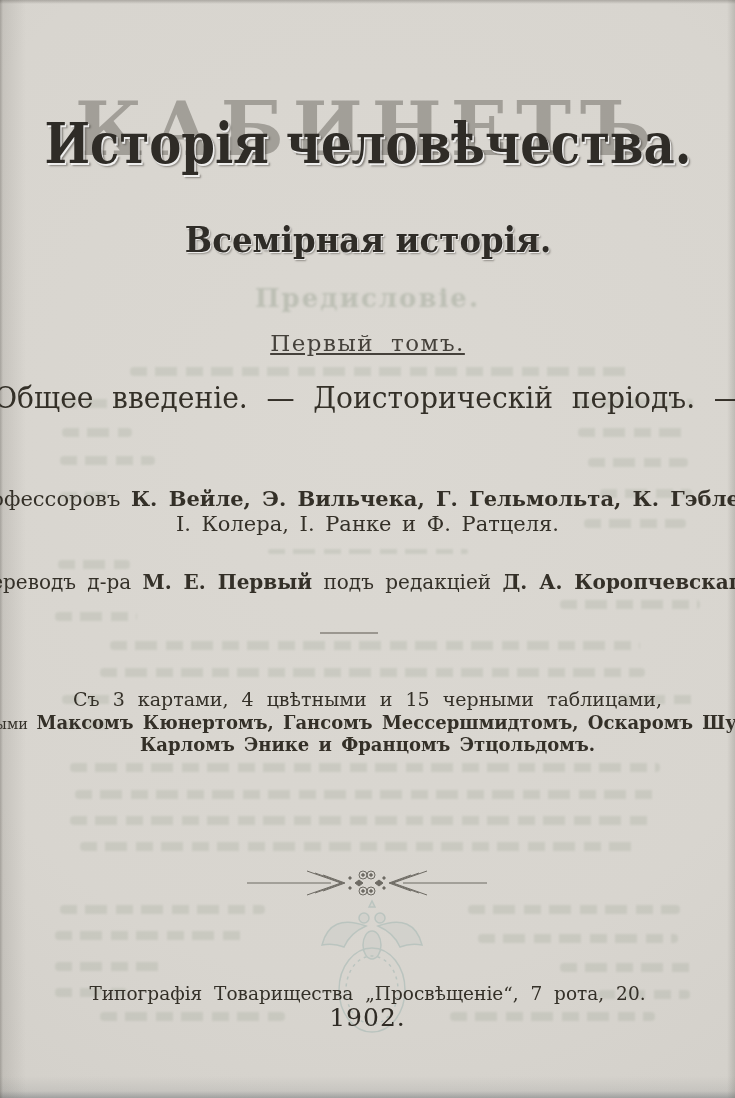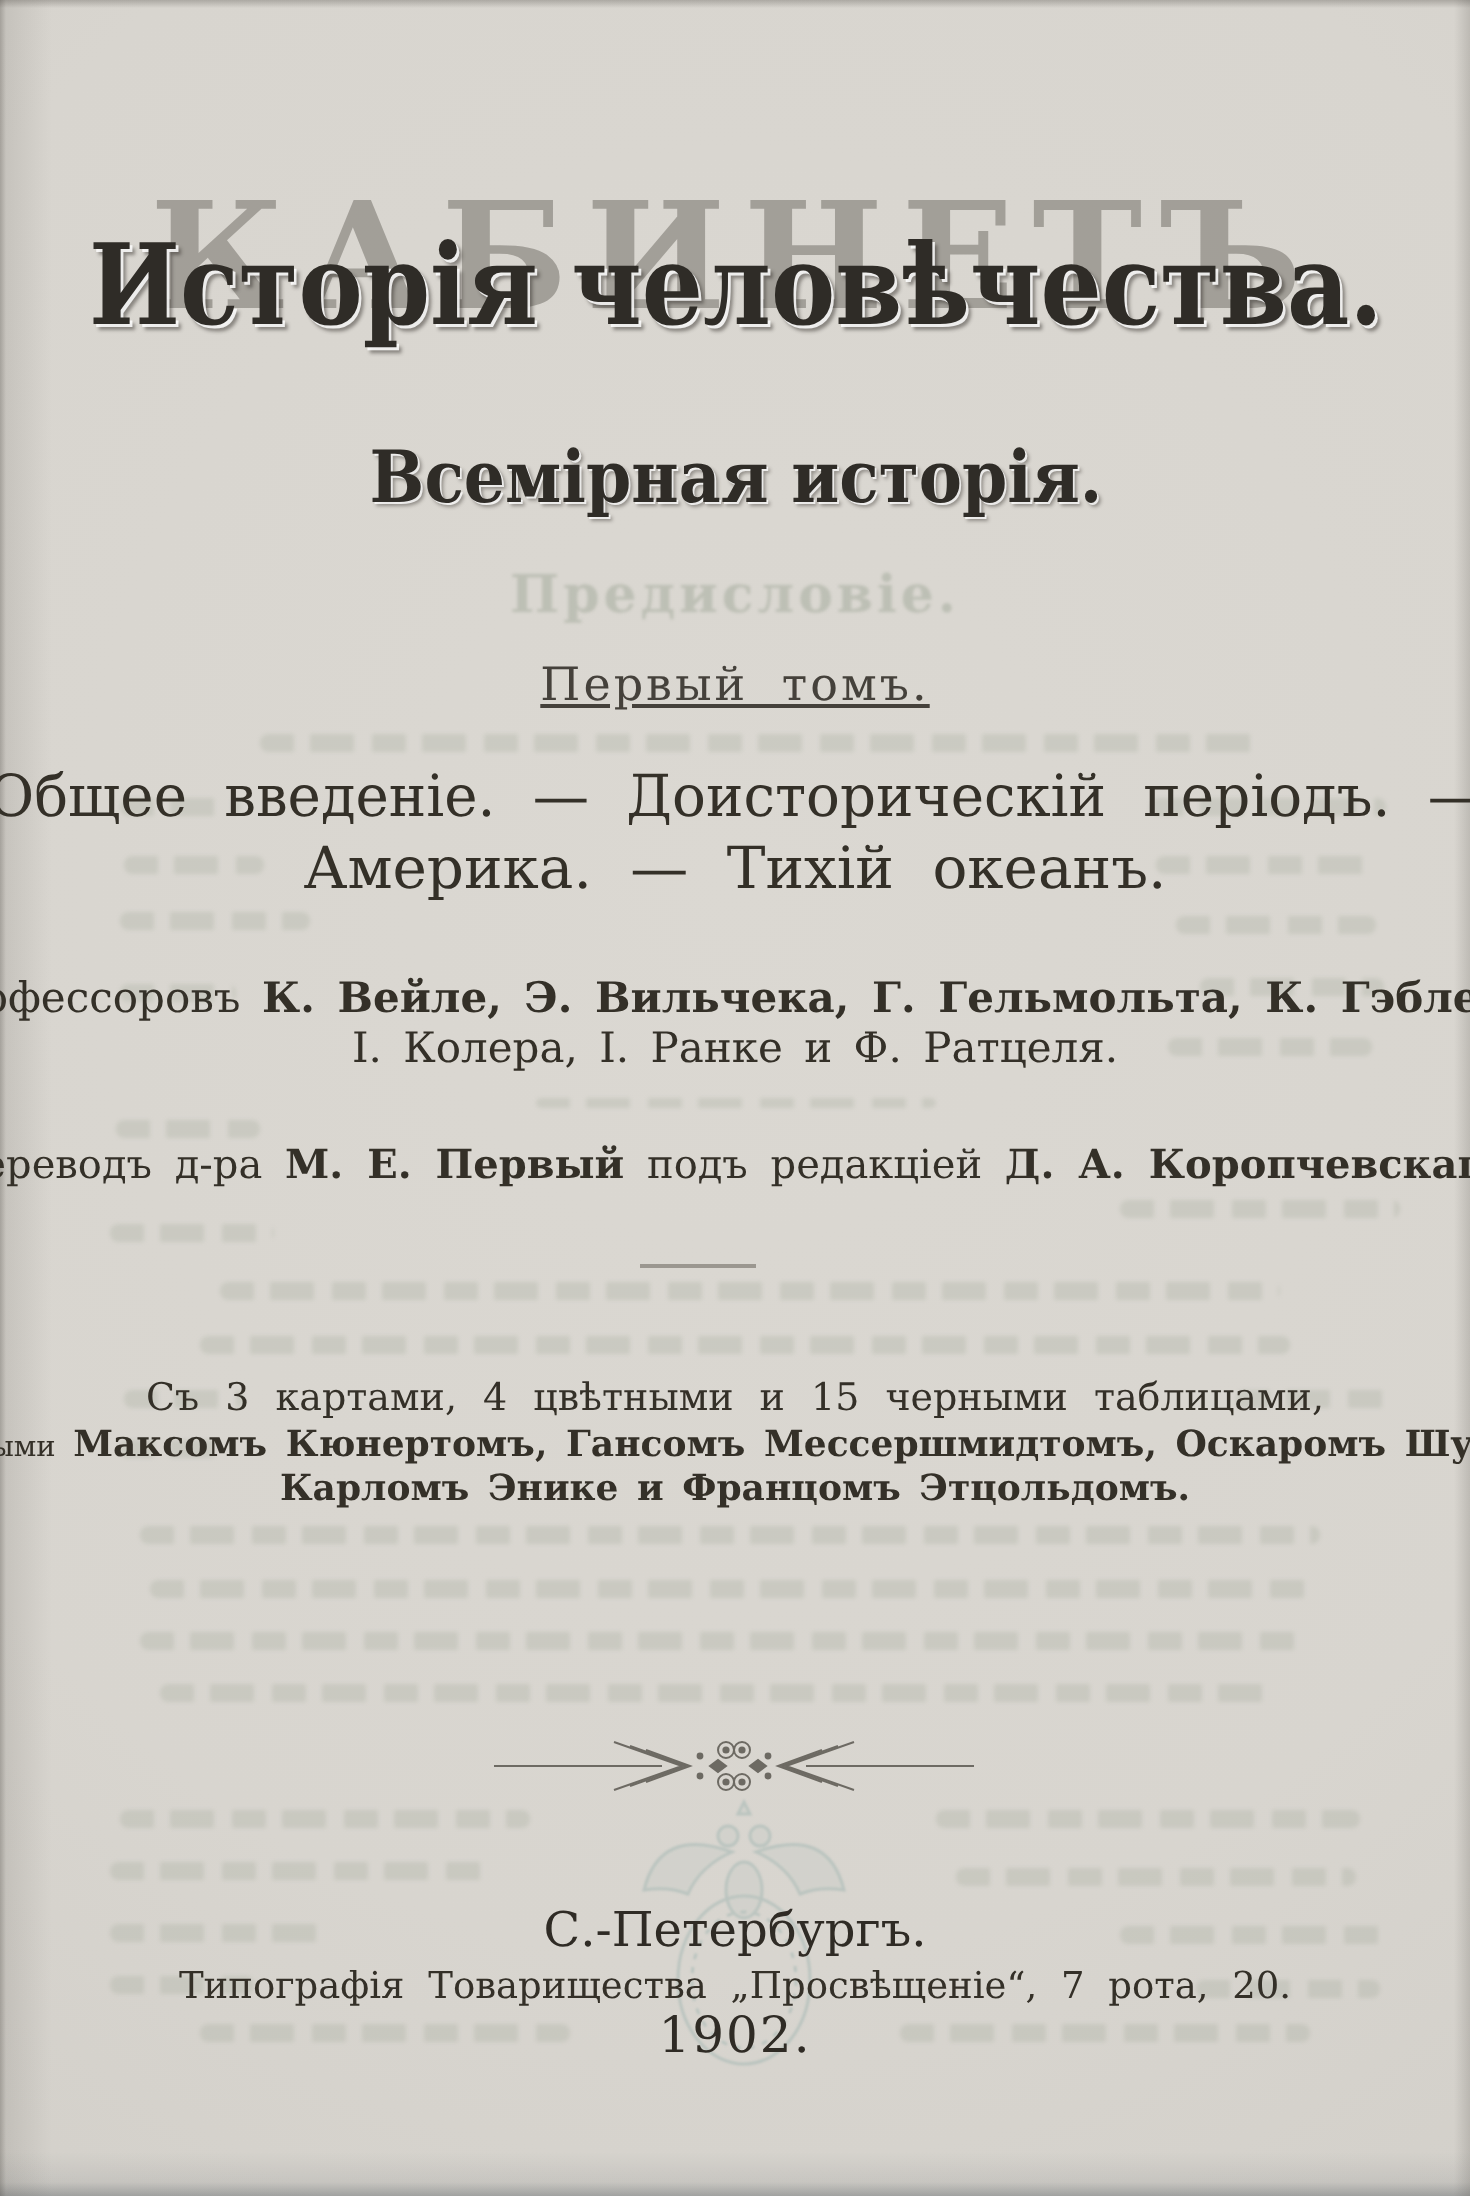--- a/index.html
+++ b/index.html
@@ -112,21 +112,20 @@
     <div class="abs center stamp1">КАБИНЕТЪ</div>
 
     <div class="abs center title">Исторія человѣчества.</div>
     <div class="abs center subtitle">Всемірная исторія.</div>
 
     <div class="abs center ghost-heading">Предисловіе.</div>
 
     <div class="abs center volume">Первый томъ.</div>
 
     <div class="abs center contents1">Общее введеніе. — Доисторическій періодъ. —</div>
-    <div class="abs center contents2">Америка. — Тихій океанъ.</div>
 
     <div class="abs center authors1">
       <span>Профессоровъ</span>
       <b>К. Вейле, Э. Вильчека, Г. Гельмольта, К. Гэблера,</b>
     </div>
     <div class="abs center authors2">І. Колера, І. Ранке и Ф. Ратцеля.</div>
 
     <div class="abs center translation">
       <span>Переводъ д-ра</span>
       <b>М. Е. Первый</b>
@@ -176,18 +175,17 @@
         <path d="M110,52 Q102,20 66,33 Q82,40 88,54 Q98,50 110,52 Z"></path>
         <circle cx="52" cy="25" r="5"></circle>
           <circle cx="68" cy="25" r="5"></circle>
         <path d="M57,14 L60,8 L63,14 Z"></path>
         <ellipse cx="60" cy="52" rx="9" ry="14"></ellipse>
         <ellipse cx="60" cy="97" rx="33" ry="42" fill="none"></ellipse>
         <ellipse cx="60" cy="97" rx="26" ry="34" fill="none" stroke-dasharray="3,4"></ellipse>
       </g>
     </svg>
 
-    <div class="abs center city">С.-Петербургъ.</div>
     <div class="abs center printer">Типографія Товарищества „Просвѣщеніе“, 7 рота, 20.</div>
     <div class="abs center year">1902.</div>
 
   </div>
 </div>
 
 </body></html>

